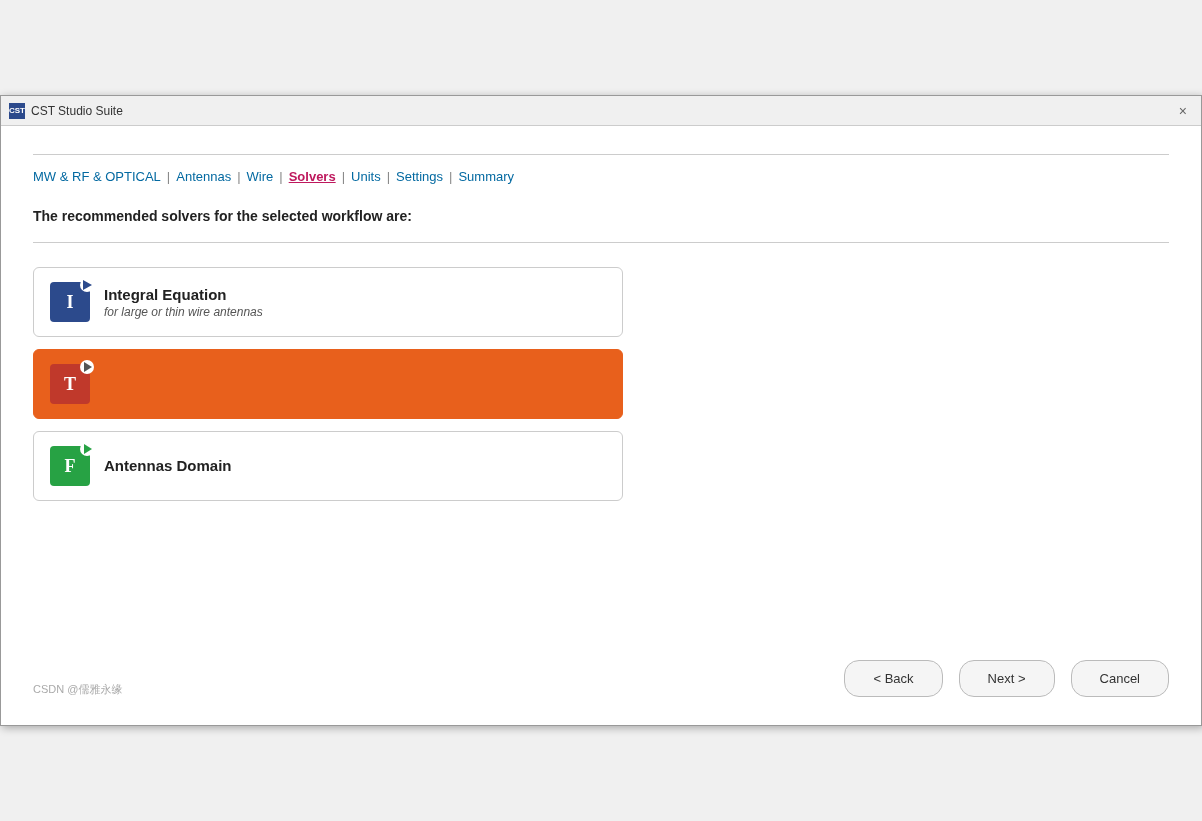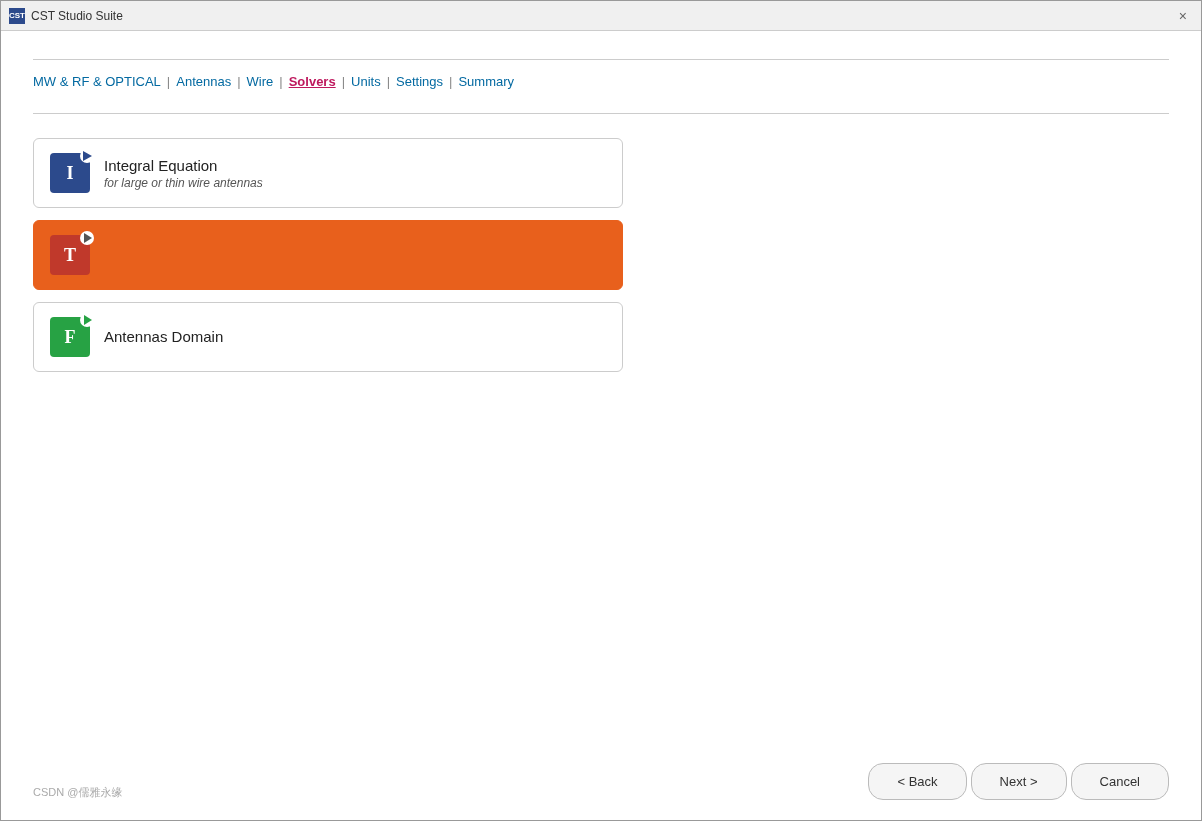--- a/index.html
+++ b/index.html
@@ -12,21 +12,21 @@
       font-family: 'Segoe UI', Arial, sans-serif;
       background: #f0f0f0;
       display: flex;
       justify-content: center;
       align-items: center;
       min-height: 100vh;
     }
 
     .window {
       width: 1202px;
-      height: 821px;
+      height: 631px;
       background: #ffffff;
       border: 1px solid #999;
       display: flex;
       flex-direction: column;
       box-shadow: 2px 2px 8px rgba(0,0,0,0.3);
       position: relative;
     }
 
     .title-bar {
       background: #f0f0f0;
@@ -194,21 +194,21 @@
       background: #27a244;
     }
 
     .solver-text {
       display: flex;
       flex-direction: column;
     }
 
     .solver-name {
       font-size: 15px;
-      font-weight: 400;
+      font-weight: 700;
       color: #222;
     }
 
     .solver-card.selected .solver-name {
       color: #fff;
     }
 
     .solver-desc {
       font-size: 12px;
       color: #555;
@@ -221,22 +221,22 @@
     }
 
     .spacer {
       flex: 1;
     }
 
     .footer {
       display: flex;
       justify-content: flex-end;
       align-items: center;
-      padding: 16px 32px 20px 32px;
-      gap: 4px;
+      padding: 16px 32px 28px 32px;
+      gap: 16px;
       border-top: none;
     }
 
     .footer-watermark {
       font-size: 11px;
       color: #aaa;
       margin-right: auto;
       align-self: flex-end;
     }
 
@@ -286,20 +286,21 @@
       <span class="breadcrumb-separator">|</span>
       <span class="breadcrumb-item active">Solvers</span>
       <span class="breadcrumb-separator">|</span>
       <span class="breadcrumb-item">Units</span>
       <span class="breadcrumb-separator">|</span>
       <span class="breadcrumb-item">Settings</span>
       <span class="breadcrumb-separator">|</span>
       <span class="breadcrumb-item">Summary</span>
     </div>
 
+    <div class="section-header">The recommended solvers for the selected workflow are:</div>
     <div class="divider-thin"></div>
 
     <div class="solver-list">
 
       <div class="solver-card">
         <div class="solver-icon integral-eq">
           <span class="solver-icon-letter">I</span>
           <div class="solver-icon-badge">
             <div class="play-icon-dark"></div>
           </div>

